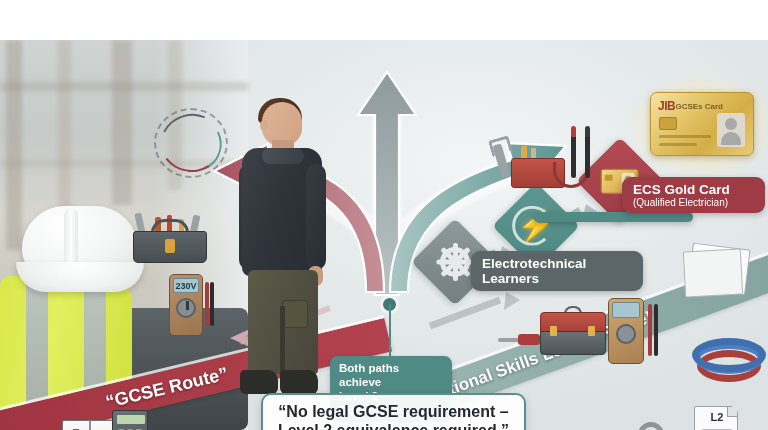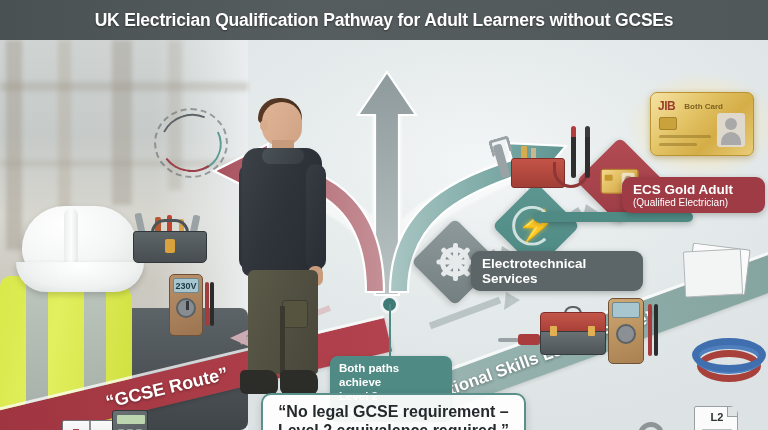--- a/index.html
+++ b/index.html
@@ -417,23 +417,20 @@
   #cert .r1 { top:22px; width:30px; }
 
   
   #gear-br { left:638px; top:382px; width:26px; height:26px; border:5px solid #8d9597; border-radius:50%; }
 </style>
 </head>
 <body>
 
 <div id="stage">
 
-  <div id="header">
-    <div class="title">UK Electrician Qualification Pathway for Adult Learners without GCSEs</div>
-  </div>
 
   <div id="canvas">
 
     <div id="photo-left">
       <div class="beam b1"></div>
         <div class="beam b2"></div>
         <div class="beam b3"></div>
       <div class="beam b4"></div>
         <div class="beam b5"></div>
         <div class="beam b6"></div>
@@ -562,21 +559,21 @@
       <div class="redbox"></div>
         <div class="cable"></div>
       <div class="probe p-red"></div>
         <div class="probe p-blk"></div>
     </div>
 
     <div class="prop" id="goldcard">
       <div class="glow"></div>
       <div class="card">
         <div class="jib">JIB</div>
-        <div class="gctxt">Both Card</div>
+        <div class="gctxt">GCSEs Card</div>
         <div class="chip2"></div>
           <div class="line l1"></div>
           <div class="line l2"></div>
         <div class="photo"></div>
       </div>
     </div>
 
     <div class="prop" id="portfolio">
       <div class="sheets"></div>
         <div class="sheets2"></div>
@@ -659,28 +656,28 @@
     <div class="diamond" id="dia-ecs">
       <div class="inner">
         <div class="minicard">
             <div class="chip"></div>
             <div class="face"></div>
           </div>
       </div>
     </div>
 
     <div class="callout" id="cal-nvq">
-      <span class="main">Electrotechnical Services</span>
+      <span class="main">Electrotechnical Learners</span>
     </div>
 
     <div class="callout" id="cal-am2">
     </div>
 
     <div class="callout" id="cal-ecs">
-      <span class="main">ECS Gold Adult</span>
+      <span class="main">ECS Gold Card</span>
       <span class="sub">(Qualified Electrician)</span>
     </div>
 
     <div id="note-dot"></div>
     <div id="note-stem"></div>
     <div id="note-l2">
       <span>Both paths achieve</span><br>
       <span>Level 2 Equivalence</span>
     </div>
 

